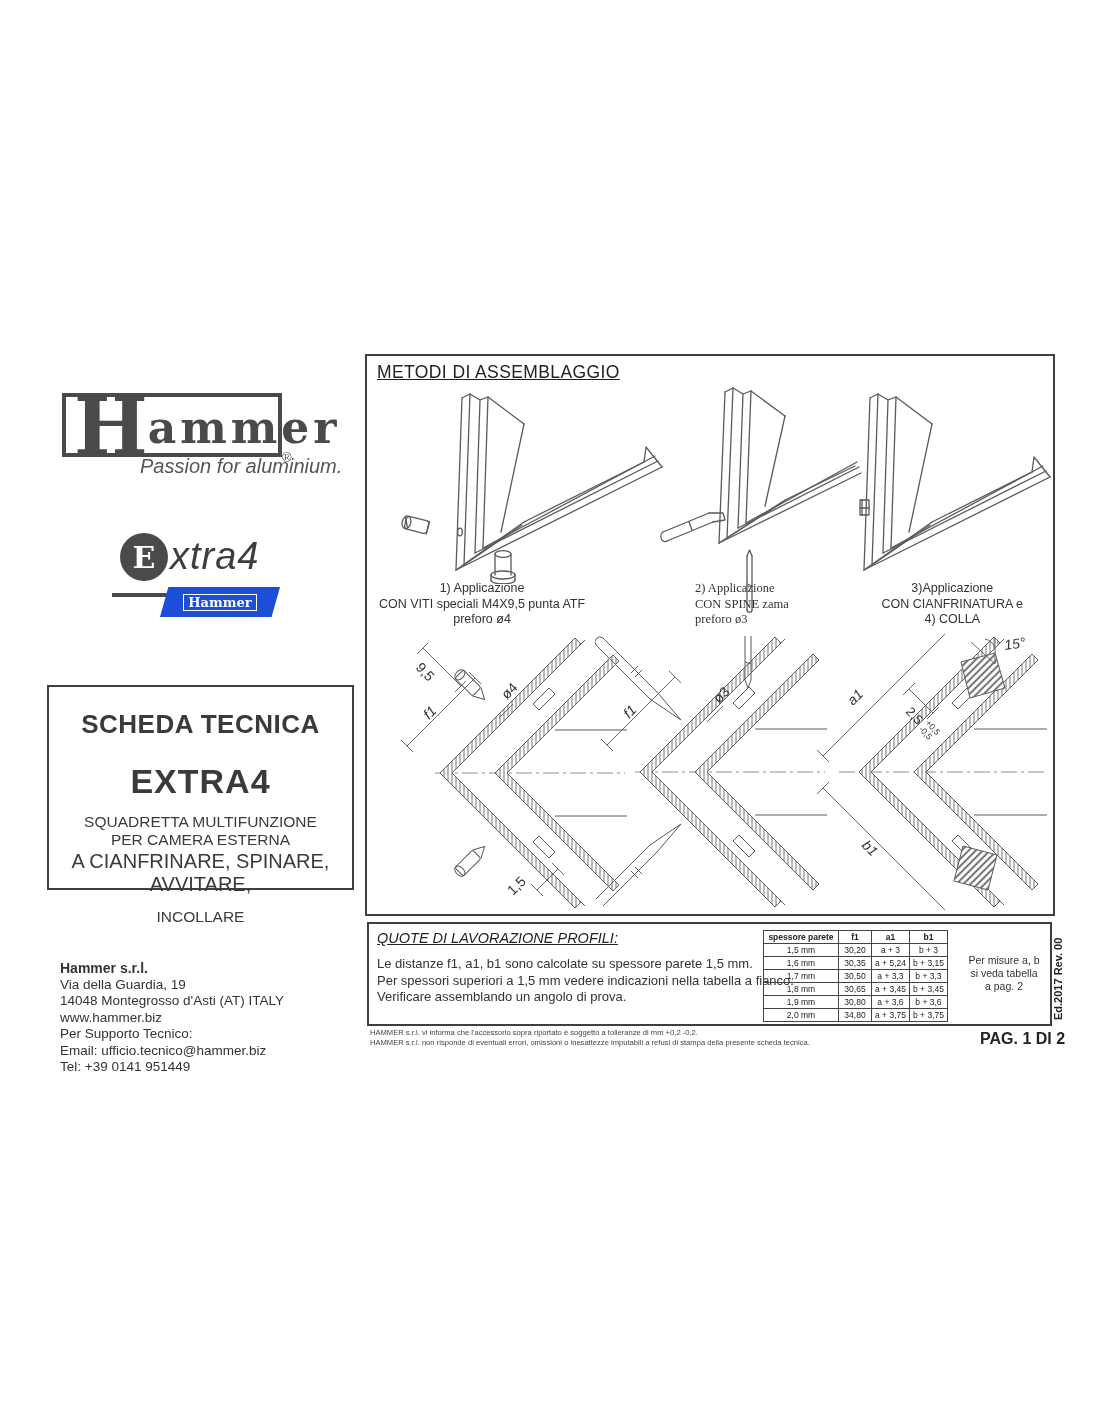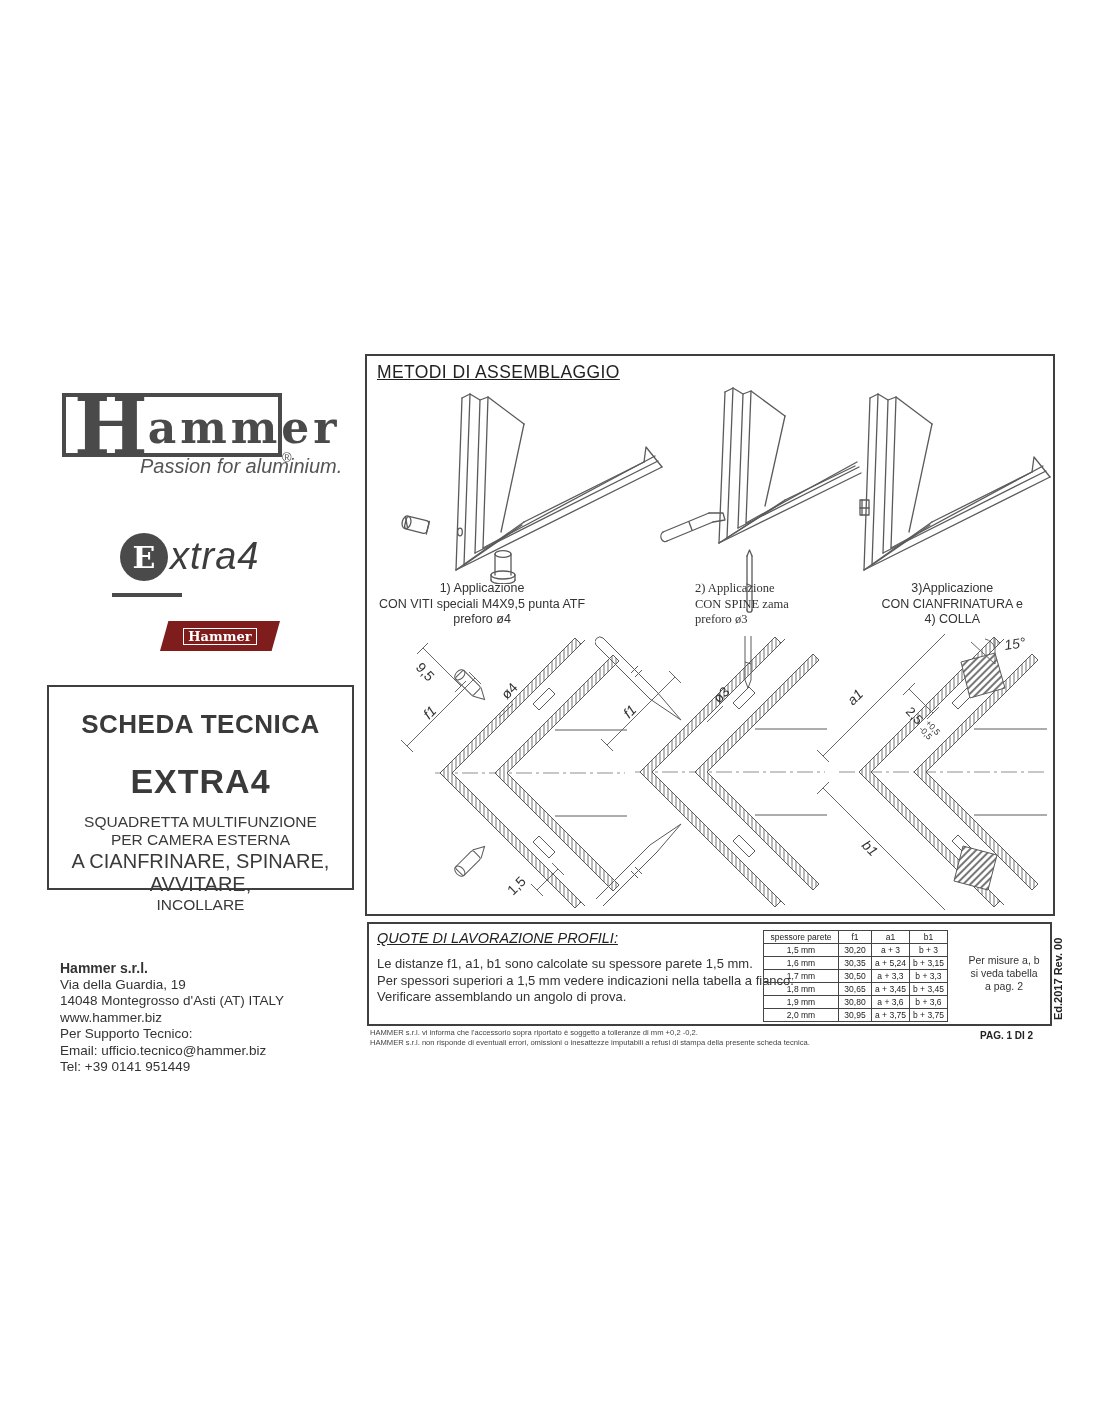--- a/index.html
+++ b/index.html
@@ -18,33 +18,33 @@
   .tagline{left:140px;top:455px;font-size:20px;font-style:italic;color:#555;}
 
   
   .x4{left:112px;top:525px;width:180px;height:100px;}
   .x4-disc{position:absolute;left:8px;top:8px;width:48px;height:48px;border-radius:50%;
            background:#4a4a4a;color:#fff;display:flex;align-items:center;justify-content:center;
            font-family:"DejaVu Serif",serif;font-weight:bold;font-size:30px;}
   .x4-word{position:absolute;left:58px;top:10px;font-size:38px;font-style:italic;
            color:#3d3d3d;font-weight:500;letter-spacing:1px;}
   .x4-line{position:absolute;left:0px;top:68px;width:70px;height:4px;background:#4a4a4a;}
-  .x4-bar{position:absolute;left:48px;top:62px;width:120px;height:30px;background:#7f1d1d;
-          clip-path:polygon(7% 0,100% 0,93% 100%,0 100%);display:flex;align-items:center;justify-content:center;margin-top:34px;}
+  .x4-bar{position:absolute;left:48px;top:62px;width:120px;height:30px;background:#1d4ed8;
+          clip-path:polygon(7% 0,100% 0,93% 100%,0 100%);display:flex;align-items:center;justify-content:center;}
   .x4-bar span{color:#fff;font-family:"DejaVu Serif",serif;font-weight:bold;font-size:13px;
           border:1px solid #fff;padding:0 4px;line-height:15px;}
 
   
   .scheda{left:47px;top:685px;width:303px;height:201px;border:2px solid #3f3f3f;text-align:center;color:#3a3a3a;}
   .scheda .h1{font-size:26px;font-weight:bold;margin-top:22px;letter-spacing:.5px;}
   .scheda .h2{font-size:34px;font-weight:bold;margin-top:22px;letter-spacing:1px;}
   .scheda .s1{font-size:15.5px;margin-top:12px;}
   .scheda .s2{font-size:15.5px;}
   .scheda .s3{font-size:20px;margin-top:1px;}
-  .scheda .s4{font-size:15.5px;}
+  .scheda .s4{font-size:15.5px;margin-top:12px;}
 
   
   .contact{left:60px;top:960px;font-size:13.5px;line-height:16.5px;color:#333;}
   .contact .co{font-weight:bold;font-size:14px;}
 
   
   .panel{left:365px;top:354px;width:686px;height:558px;border:2px solid #3f3f3f;}
   .panel-title{position:absolute;left:10px;top:6px;font-size:17.5px;color:#222;
                text-decoration:underline;letter-spacing:.4px;}
   .cap{position:absolute;font-size:12.5px;line-height:15.5px;color:#333;}
@@ -52,27 +52,27 @@
   .cap.c2{left:328px;top:225px;font-family:Liberation Serif, serif;}
   .cap.c3{right:30px;top:225px;text-align:center;}
 
   
   .quote{left:367px;top:922px;width:681px;height:100px;border:2px solid #3f3f3f;}
   .quote-title{position:absolute;left:8px;top:6px;font-size:14.5px;color:#222;text-decoration:underline;font-style:italic;}
   .quote-body{position:absolute;left:8px;top:32px;font-size:13px;line-height:16.5px;color:#333;}
   table.prof{position:absolute;left:394px;top:6px;border-collapse:collapse;font-size:8.5px;color:#222;}
   table.prof th,table.prof td{border:1px solid #444;padding:1px 3px;text-align:center;height:10px;
        font-weight:normal;min-width:26px;}
-  table.prof th{font-weight:normal;}
+  table.prof th{font-weight:bold;}
   table.prof th:first-child,table.prof td:first-child{min-width:68px;}
   .side-note{position:absolute;left:592px;top:30px;width:86px;text-align:center;font-size:10.5px;line-height:13px;color:#333;}
 
   
   .fineprint{left:370px;top:1028px;font-size:7.6px;line-height:9.6px;color:#444;}
-  .pagnum{left:980px;top:1030px;font-size:10px;font-weight:bold;color:#222;}
+  .pagnum{left:980px;top:1030px;font-size:16px;font-weight:bold;color:#222;}
   .edition{left:1052px;top:1020px;width:112px;font-size:11px;font-weight:bold;color:#222;
            transform:rotate(-90deg);transform-origin:0 0;}
 
   svg text{font-family:"Liberation Sans",sans-serif;}
 </style>
 </head>
 <body>
 
 <div class="page">
 
@@ -364,21 +364,21 @@
             <td>b + 3,45</td>
           </tr>
           <tr>
             <td>1,9 mm</td>
             <td>30,80</td>
             <td>a + 3,6</td>
             <td>b + 3,6</td>
           </tr>
           <tr>
             <td>2,0 mm</td>
-            <td>30,95</td>
+            <td>34,80</td>
             <td>a + 3,75</td>
             <td>b + 3,75</td>
           </tr>
         </tbody>
     </table>
     <div class="side-note">
       <div>Per misure a, b</div>
       <div>si veda tabella</div>
       <div>a pag. 2</div>
     </div>

